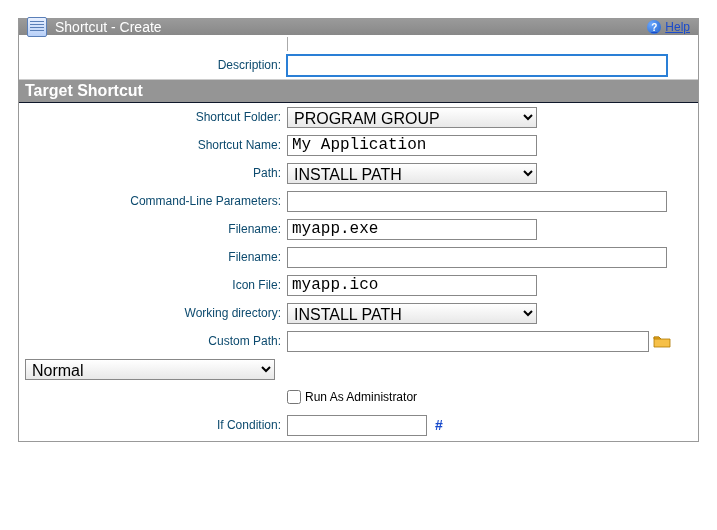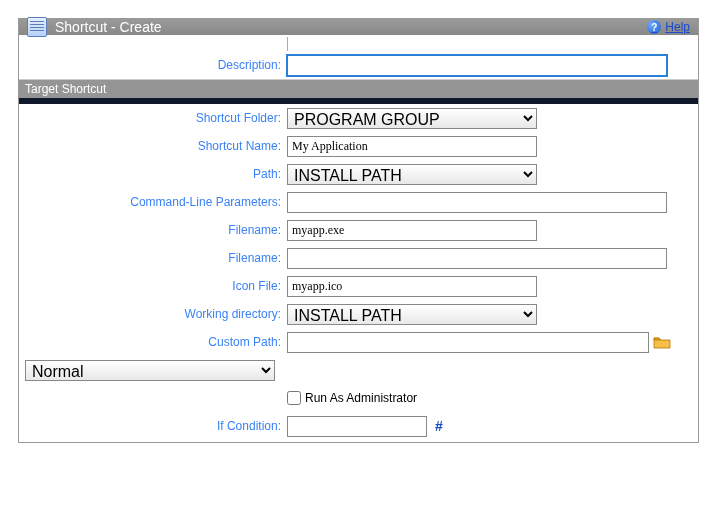--- a/index.html
+++ b/index.html
@@ -63,51 +63,51 @@
   justify-content: center;
   font-size: 10px;
   font-weight: bold;
 }
 .form-area {
   padding: 2px 0;
 }
 .section-bar {
   background: #959595;
   color: #fff;
-  font-weight: normal;
-  font-size: 12px;
+  font-weight: bold;
+  font-size: 16px;
   padding: 2px 6px;
   border-top: 1px solid #ccc;
-  border-bottom: 6px solid #0f172a;
+  border-bottom: 1px solid #0f172a;
 }
 .row {
   display: flex;
   align-items: center;
   padding: 3px 6px;
   min-height: 28px;
 }
 .label {
   width: 262px;
   text-align: right;
   padding-right: 6px;
-  color: #3b82f6;
+  color: #0c4a6e;
   font-size: 12px;
 }
 .field {
   flex: 1;
   display: flex;
   align-items: center;
   gap: 4px;
 }
 input[type="text"] {
   border: 1px solid #888;
   padding: 2px 4px;
-  font-size: 12px;
+  font-size: 16px;
   height: 21px;
-  font-family: Liberation Serif, serif;
+  font-family: Liberation Mono, monospace;
 }
 .w-full { width: 380px; }
 .w-med { width: 250px; }
 .w-small { width: 140px; }
 select {
   border: 1px solid #888;
   padding: 1px 2px;
   font-size: 16px;
   height: 21px;
   background: linear-gradient(to bottom, #fff, #e8e8e8);

